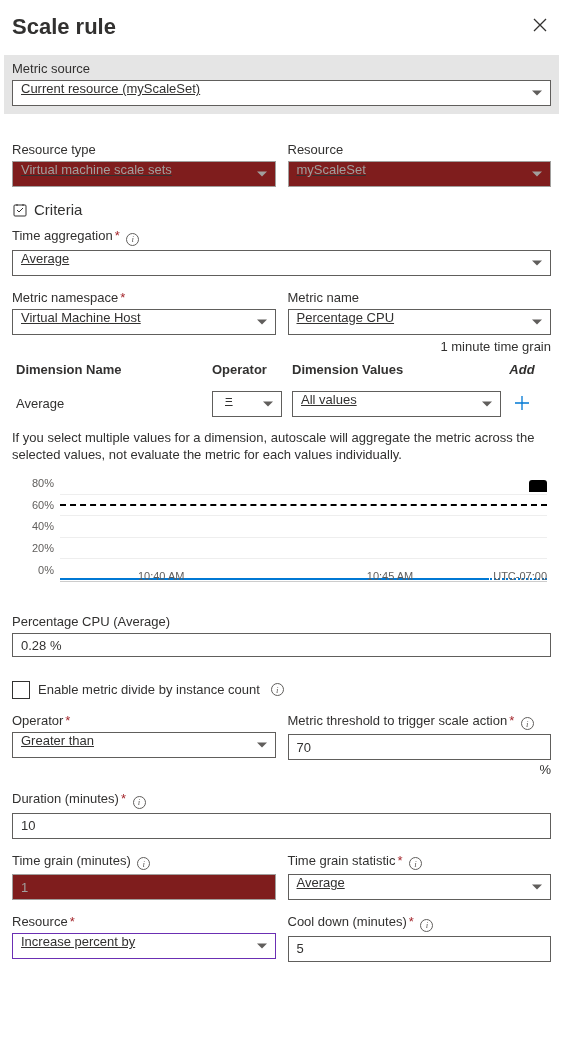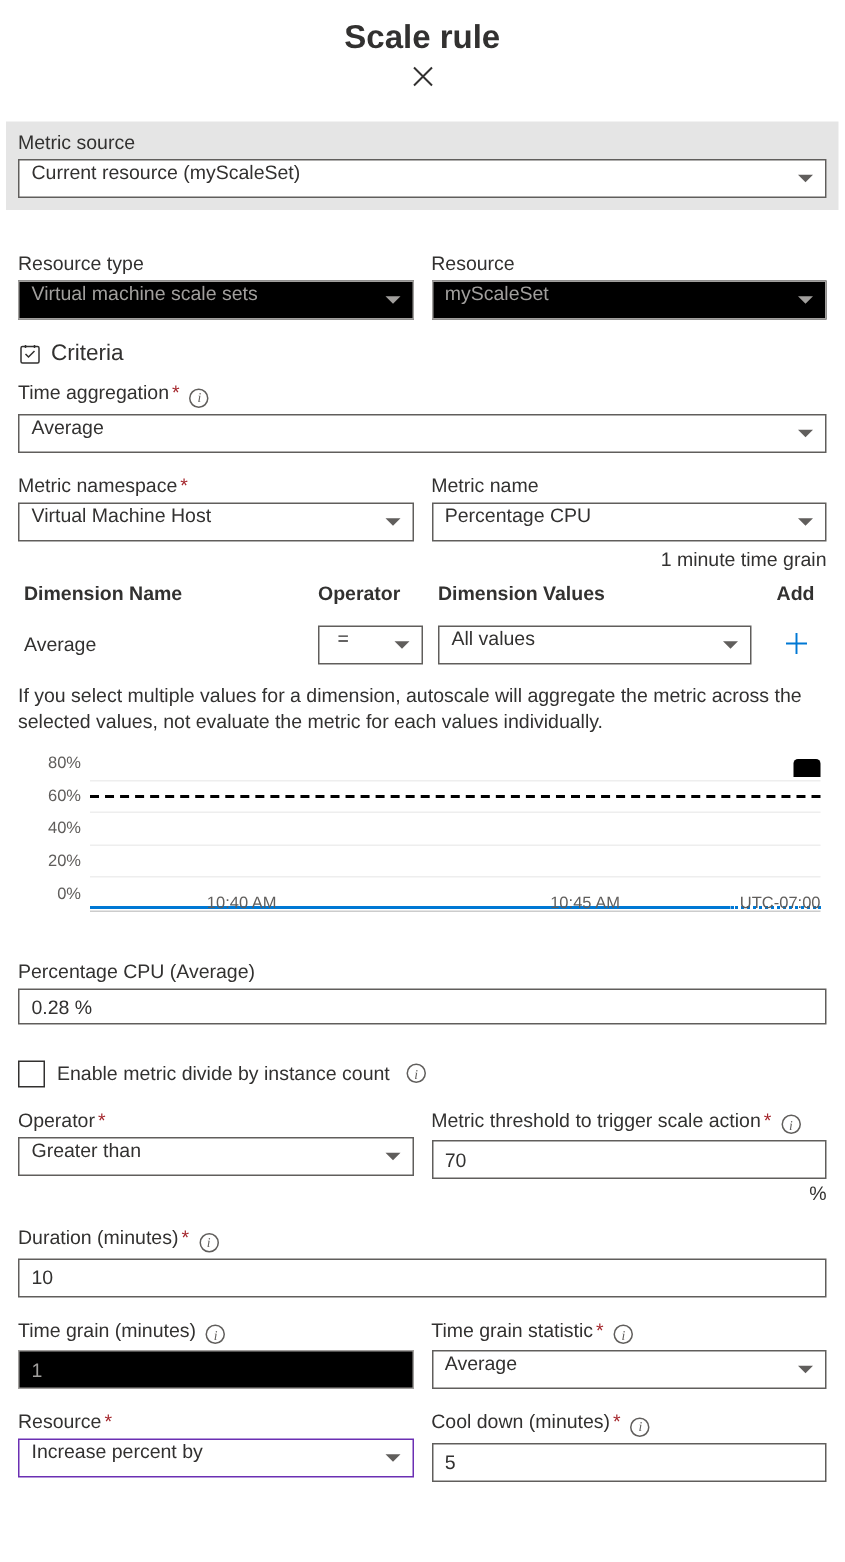--- a/index.html
+++ b/index.html
@@ -10,21 +10,20 @@
   background: #fff;
   width: 563px;
   padding: 0;
 }
 .panel { padding: 10px 12px 20px 12px; }
 .header {
   display: flex;
   justify-content: space-between;
   align-items: center;
   padding: 12px 12px 14px 12px;
-  flex-direction: column;
 }
 .header h1 { font-size: 22px; font-weight: 600; }
 .close-btn { font-size: 18px; background: none; border: none; cursor: pointer; color: #323130; padding: 4px; }
 
 .metric-source-box {
   background: #e5e5e5;
   padding: 6px 8px 8px 8px;
   margin: 0 4px 18px 4px;
 }
 .label {
@@ -39,35 +38,35 @@
   height: 26px;
   border: 1px solid #605e5c;
   background: #fff;
   padding: 0 26px 0 8px;
   font-size: 13px;
   font-family: inherit;
   position: relative;
   appearance: none;
   color: #323130;
 }
-.select-wrap { position: relative; }
+.select-wrap { position: relative; text-decoration: underline; }
 .select-wrap::after {
   content: "";
   position: absolute;
   right: 9px;
   top: 50%;
   transform: translateY(-50%);
   width: 0; height: 0;
   border-left: 5px solid transparent;
   border-right: 5px solid transparent;
   border-top: 5px solid #605e5c;
   pointer-events: none;
 }
 .select.disabled, .input.disabled {
-  background: #000000;
+  background: #7f1d1d;
   color: #a19f9d;
   border-color: #a19f9d;
 }
 .select-wrap.disabled::after { border-top-color: #a19f9d; }
 
 .row { display: flex; gap: 12px; margin-bottom: 14px; }
 .col { flex: 1; min-width: 0; }
 
 .section-head {
   display: flex;
@@ -98,21 +97,21 @@
 .dim-table-head {
   display: flex;
   font-weight: 600;
   font-size: 13px;
   padding: 4px 0 8px 0;
   border-bottom: none;
 }
 .dim-name-col { width: 200px; padding-left: 4px; }
 .dim-op-col { width: 70px; }
 .dim-val-col { flex: 1; padding-left: 10px; }
-.dim-add-col { width: 50px; text-align: right; padding-right: 8px; }
+.dim-add-col { width: 50px; text-align: center; padding-right: 8px; font-style: italic; }
 .dim-row {
   display: flex;
   align-items: center;
   padding: 6px 0 12px 0;
 }
 .dim-row .dim-name-col { font-size: 13px; padding-left: 4px;}
 .dim-row .dim-op-col .select-wrap .select { text-align: left; padding-left: 12px; }
 .add-btn {
   background: none; border: none; cursor: pointer;
   color: #0078d4; font-size: 22px; font-weight: 300; padding: 0 4px; line-height: 1;

